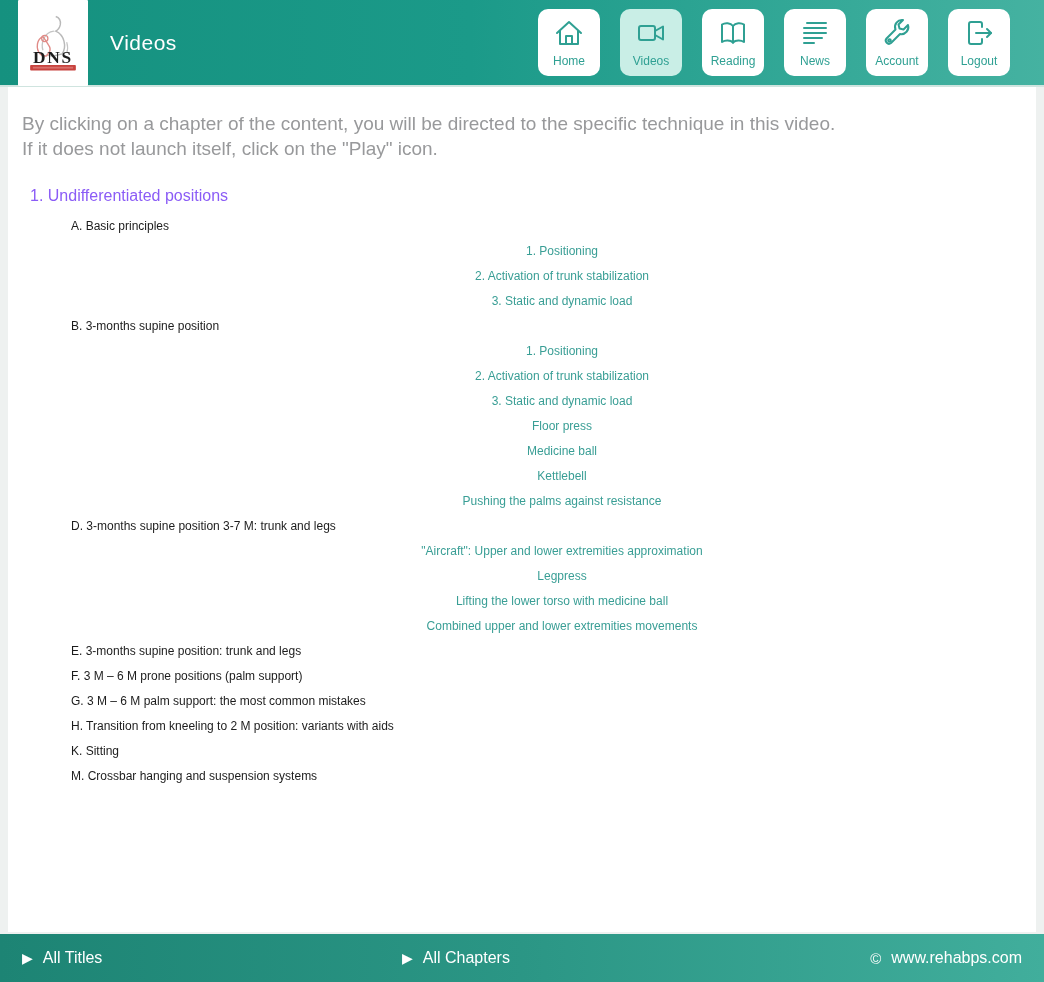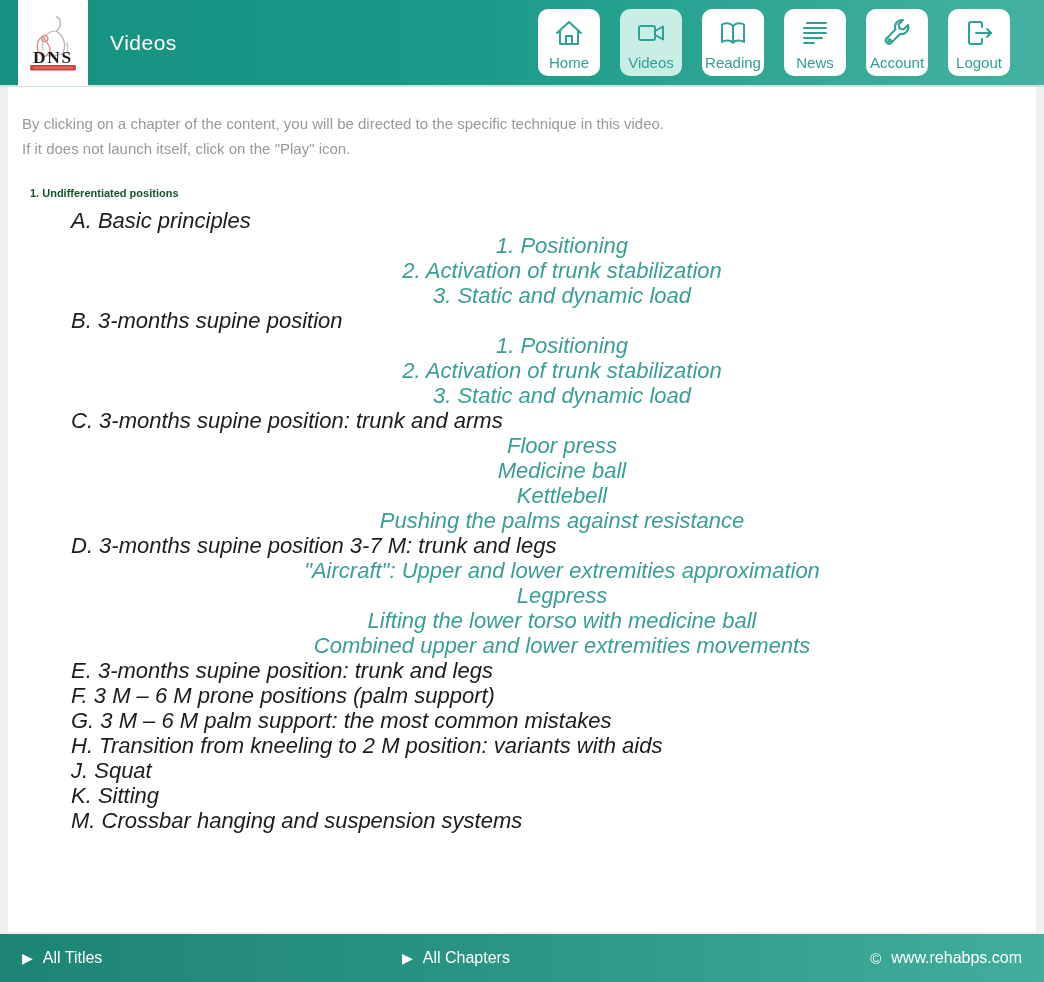--- a/index.html
+++ b/index.html
@@ -53,41 +53,41 @@
     flex-direction: column;
     align-items: center;
     justify-content: flex-start;
     padding-top: 8px;
     cursor: pointer;
   }
   .nav-btn.active { background: #c9eee6; }
   .nav-btn svg { width: 32px; height: 32px; display: block; }
   .nav-label {
     color: #2fa093;
-    font-size: 15px;
+    font-size: 12px;
     margin-top: 5px;
   }
 
   
   .page-body {
     flex: 1;
     background: #ffffff;
     margin: 0 8px;
     padding: 24px 14px 0 14px;
     overflow: hidden;
   }
-  .intro { color: #98999b; font-size: 15px; line-height: 25px; }
+  .intro { color: #98999b; font-size: 19px; line-height: 25px; }
   .section-title {
     margin-top: 26px;
-    font-size: 11px;
-    font-weight: bold;
-    color: #14532d;
+    font-size: 16px;
+    font-weight: normal;
+    color: #8b5cf6;
     padding-left: 8px;
   }
-  .chapter-list { margin-top: 9px; font-size: 22px; line-height: 25px; font-style: italic; }
+  .chapter-list { margin-top: 9px; font-size: 12px; line-height: 25px; }
   .chapter { color: #1c1c1c; padding-left: 49px; cursor: pointer; }
   .chapter-link { color: #399e95; padding-left: 80px; cursor: pointer; text-align: center; }
 
   
   .app-footer {
     flex: 0 0 48px;
     height: 48px;
     margin-top: 2px;
     background: linear-gradient(90deg, #1d8474 0%, #2b9685 50%, #41ae9c 100%);
     display: flex;
@@ -208,35 +208,33 @@
 
   <div class="chapter-list">
       <div class="chapter">A. Basic principles</div>
       <div class="chapter-link">1. Positioning</div>
       <div class="chapter-link">2. Activation of trunk stabilization</div>
       <div class="chapter-link">3. Static and dynamic load</div>
       <div class="chapter">B. 3-months supine position</div>
       <div class="chapter-link">1. Positioning</div>
       <div class="chapter-link">2. Activation of trunk stabilization</div>
       <div class="chapter-link">3. Static and dynamic load</div>
-      <div class="chapter">C. 3-months supine position: trunk and arms</div>
       <div class="chapter-link">Floor press</div>
       <div class="chapter-link">Medicine ball</div>
       <div class="chapter-link">Kettlebell</div>
       <div class="chapter-link">Pushing the palms against resistance</div>
       <div class="chapter">D. 3-months supine position 3-7 M: trunk and legs</div>
       <div class="chapter-link">"Aircraft": Upper and lower extremities approximation</div>
       <div class="chapter-link">Legpress</div>
       <div class="chapter-link">Lifting the lower torso with medicine ball</div>
       <div class="chapter-link">Combined upper and lower extremities movements</div>
       <div class="chapter">E. 3-months supine position: trunk and legs</div>
       <div class="chapter">F. 3 M – 6 M prone positions (palm support)</div>
       <div class="chapter">G. 3 M – 6 M palm support: the most common mistakes</div>
       <div class="chapter">H. Transition from kneeling to 2 M position: variants with aids</div>
-      <div class="chapter">J. Squat</div>
       <div class="chapter">K. Sitting</div>
       <div class="chapter">M. Crossbar hanging and suspension systems</div>
     </div>
 </div>
 
 <div class="app-footer">
   <div class="footer-item footer-left">
     <span class="play-tri">▶</span>
     <span>All Titles</span>
   </div>

